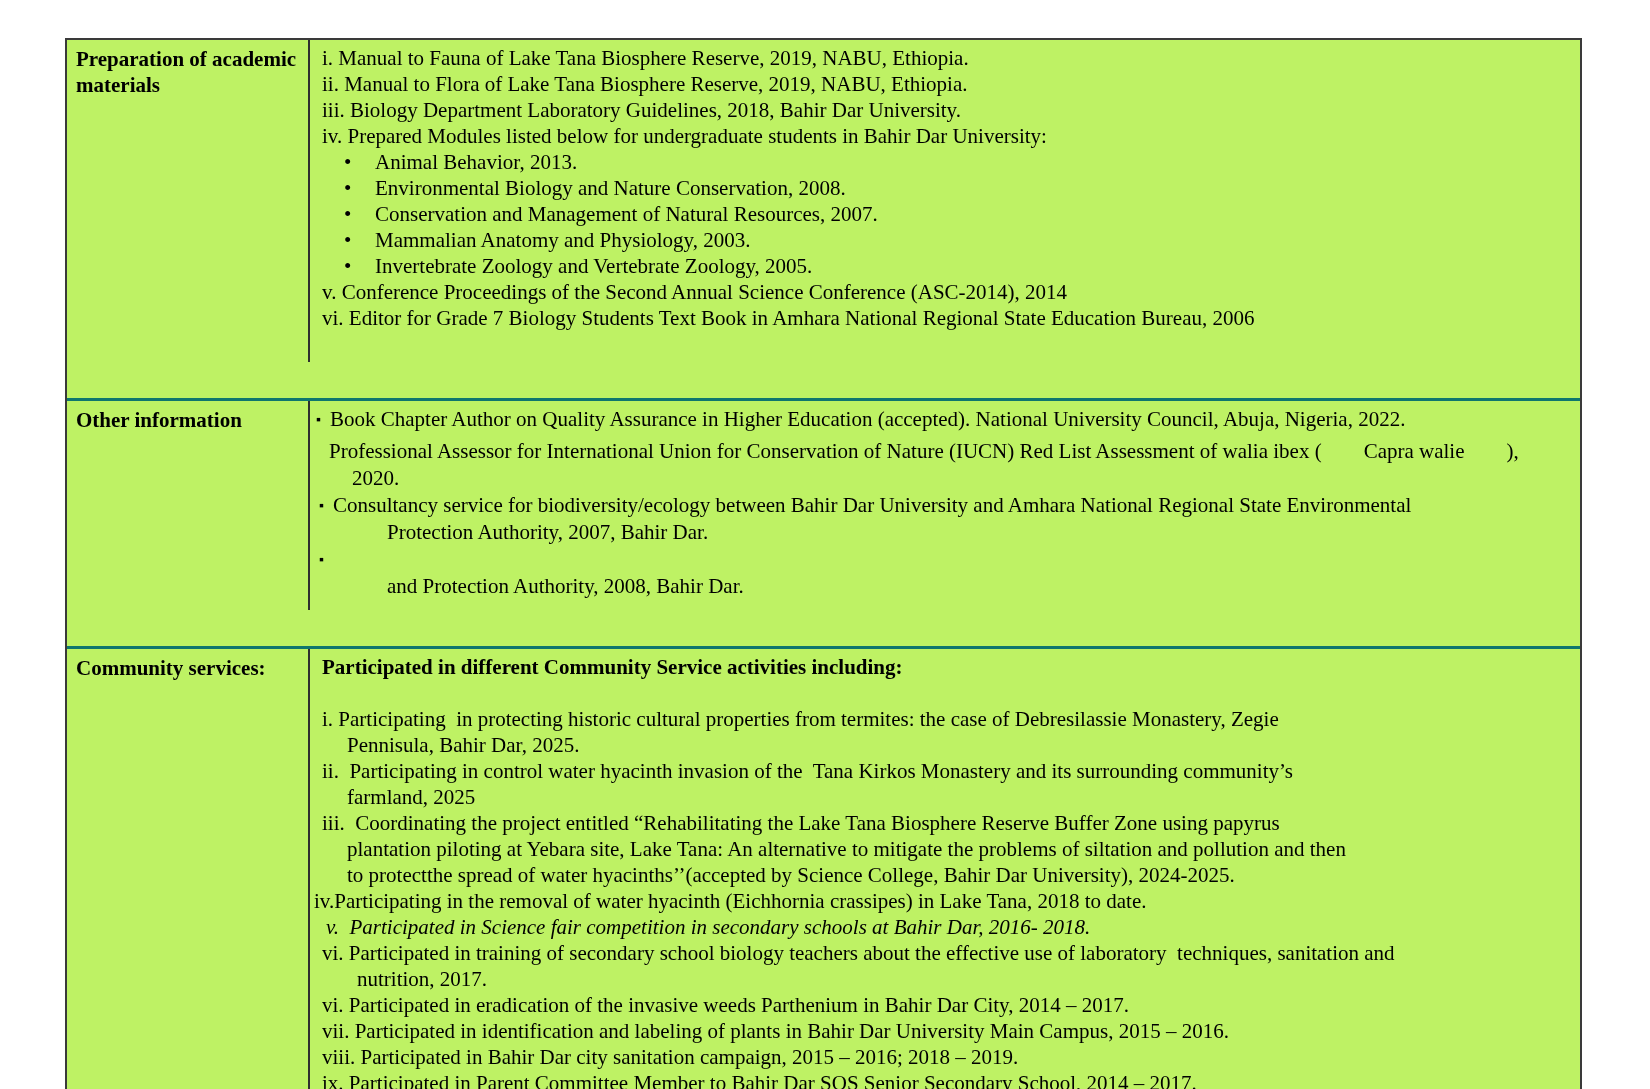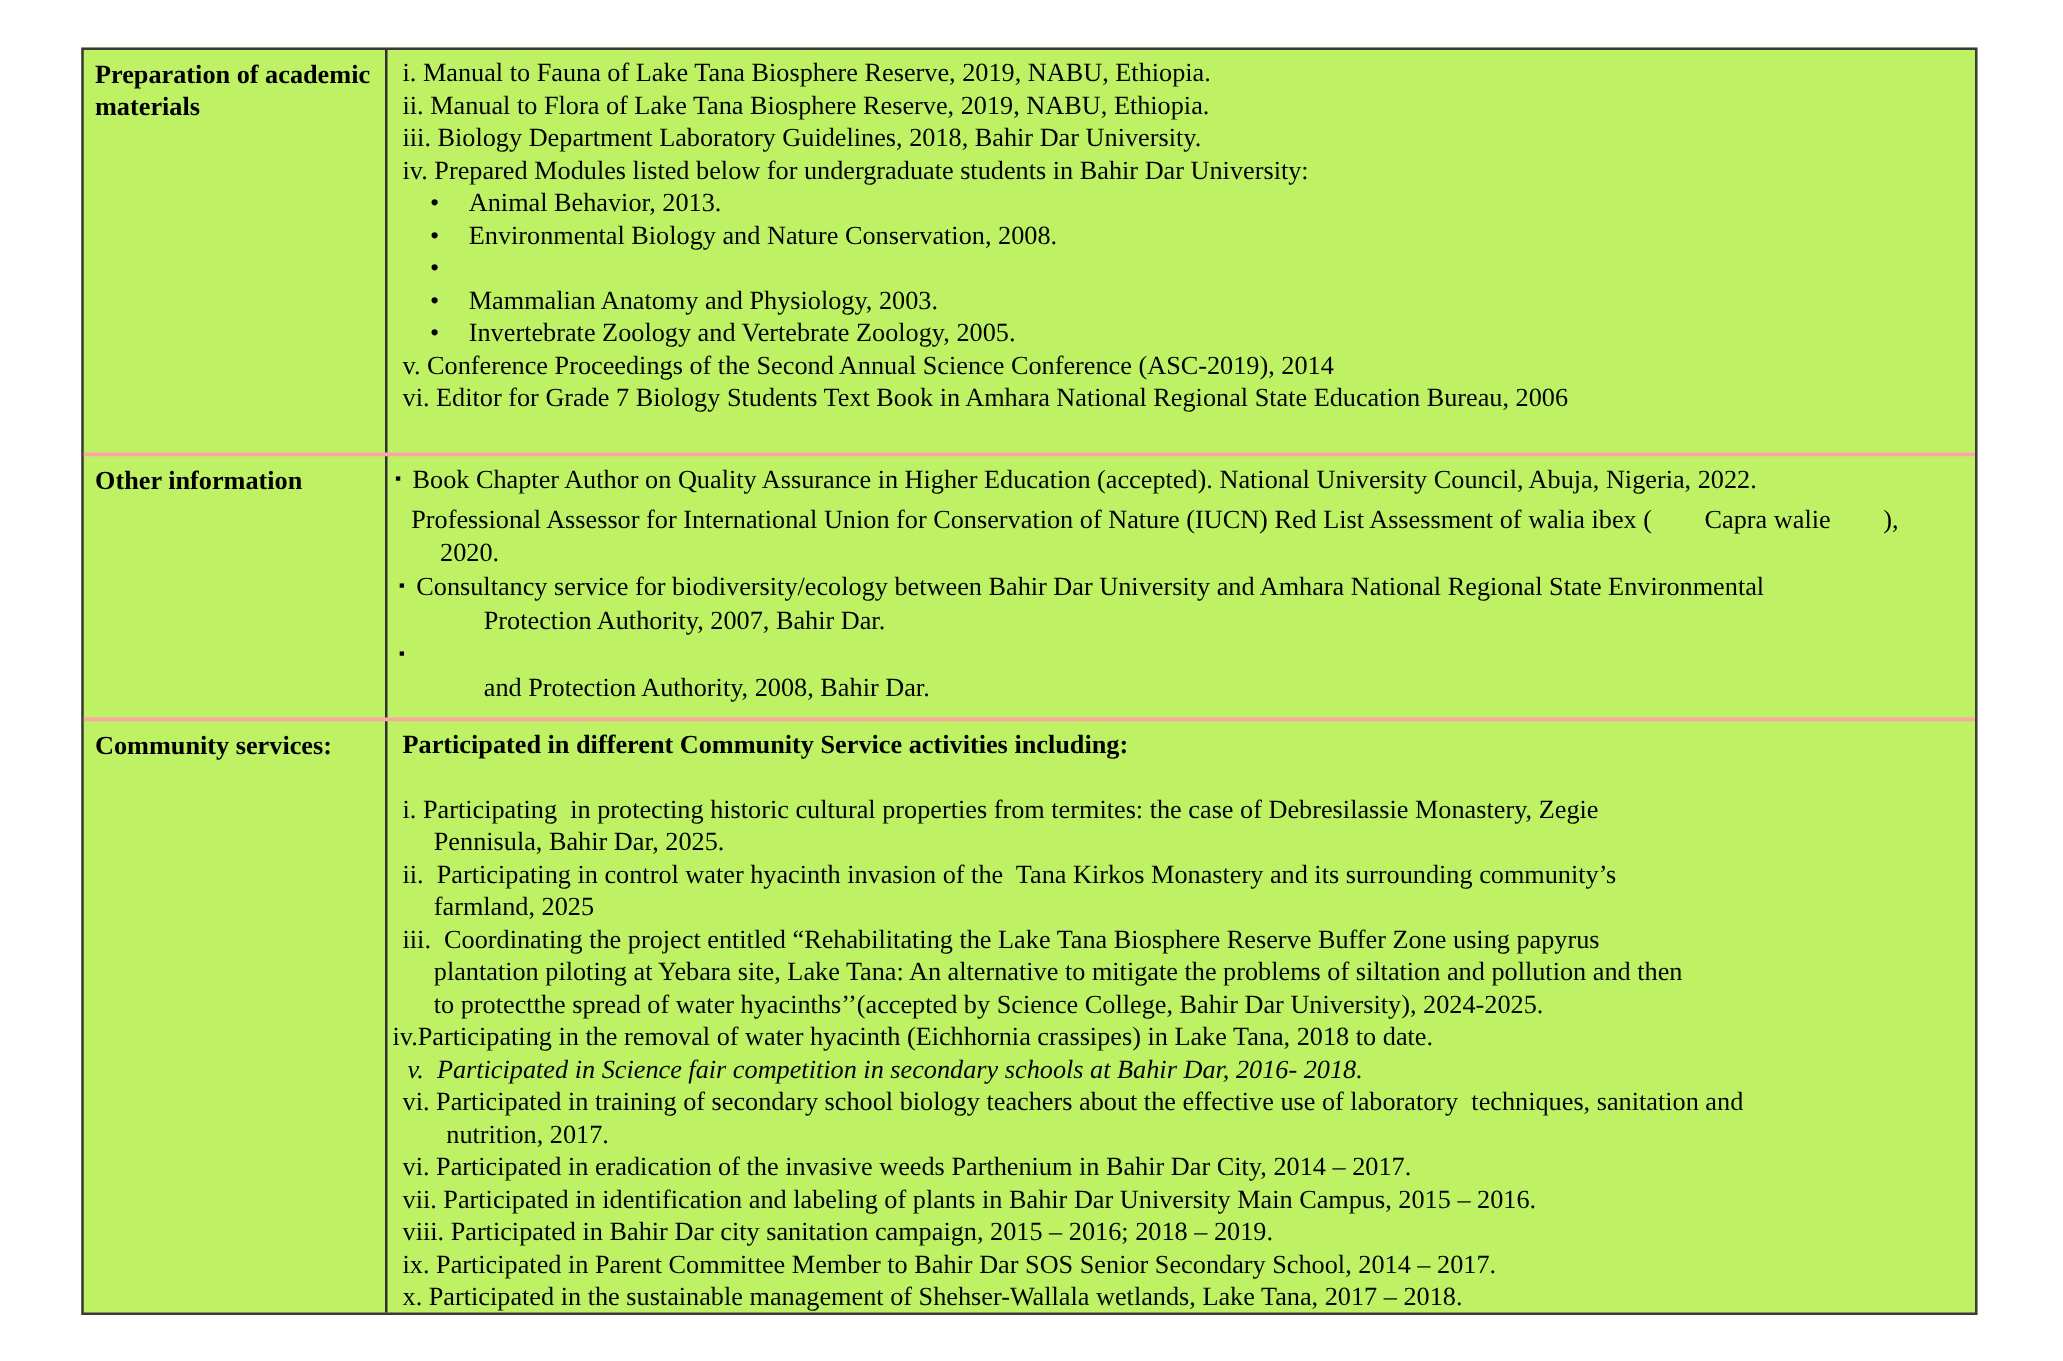--- a/index.html
+++ b/index.html
@@ -6,21 +6,21 @@
   body{
     width:1650px;height:1089px;background:#ffffff;color:#000;
     font-family:"Liberation Serif","DejaVu Serif",serif;
     position:relative;overflow:hidden;
   }
   .doc-table{
     position:absolute;left:65px;top:38px;width:1517px;
     border:2px solid #3a3a3a;box-sizing:border-box;background:#bef264;
   }
   .row{display:flex;box-sizing:border-box;}
-  .row + .row{border-top:3px solid #fca5a5;}
+  .row + .row{border-top:3px solid #0f766e;margin-top:36px;}
   .cell{box-sizing:border-box;font-size:21px;line-height:26px;}
   .label{
     flex:0 0 243px;width:243px;border-right:2px solid #2f2f2f;
     font-weight:bold;padding:6px 10px 0 9px;
   }
   .content{flex:1;padding:5px 6px 0 0;overflow:hidden;}
   .r0{min-height:322px;}
   .r1{min-height:212px;}
   .r1 .cell{line-height:27px;}
   .r2{min-height:472px;}
@@ -66,31 +66,32 @@
       <div class="line">
           <span class="mk1">•</span>
           <span class="txt">Animal Behavior, 2013.</span>
         </div>
       <div class="line">
           <span class="mk1">•</span>
           <span class="txt">Environmental Biology and Nature Conservation, 2008.</span>
         </div>
       <div class="line">
           <span class="mk1">•</span>
+          <span class="txt">Conservation and Management of Natural Resources, 2007.</span>
         </div>
       <div class="line">
           <span class="mk1">•</span>
           <span class="txt">Mammalian Anatomy and Physiology, 2003.</span>
         </div>
       <div class="line">
           <span class="mk1">•</span>
           <span class="txt">Invertebrate Zoology and Vertebrate Zoology, 2005.</span>
         </div>
       <div class="line">
-          <span class="txt">v. Conference Proceedings of the Second Annual Science Conference (ASC-2019), 2014</span>
+          <span class="txt">v. Conference Proceedings of the Second Annual Science Conference (ASC-2014), 2014</span>
         </div>
       <div class="line">
           <span class="txt">vi. Editor for Grade 7 Biology Students Text Book in Amhara National Regional State Education Bureau, 2006</span>
         </div>
     </div>
   </div>
 
   <div class="row r1">
     <div class="cell label">Other information</div>
     <div class="cell content">

